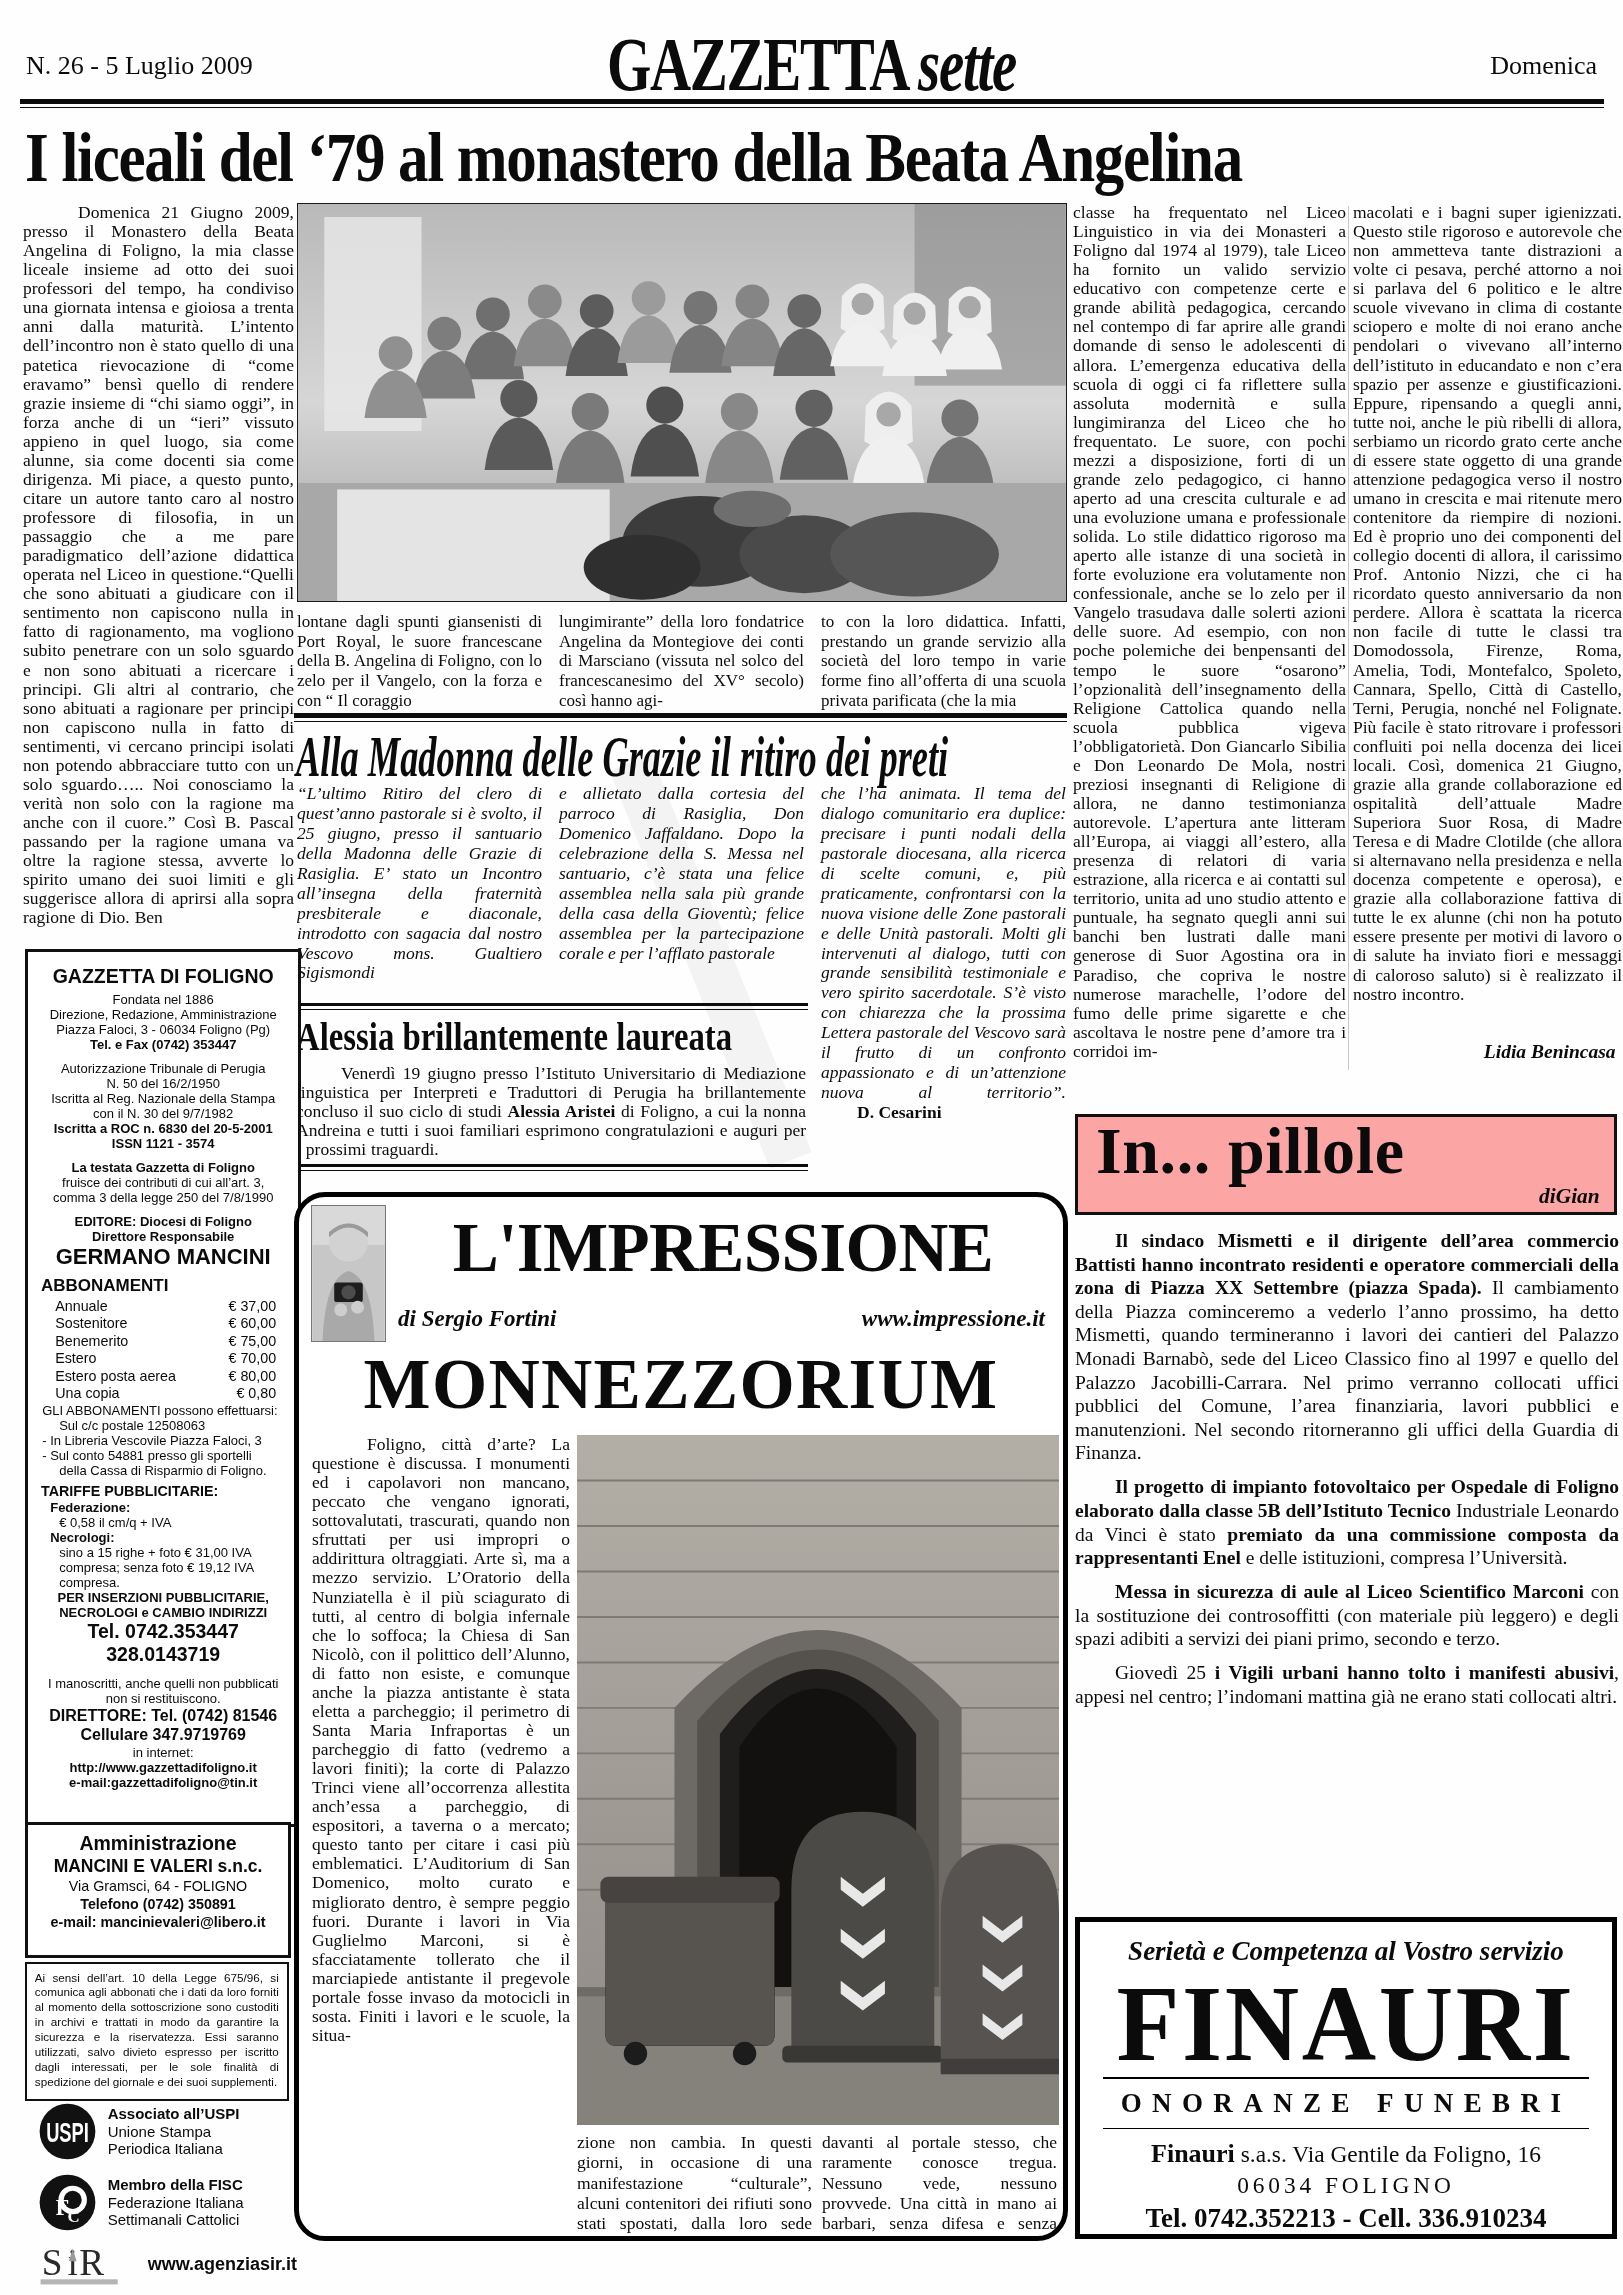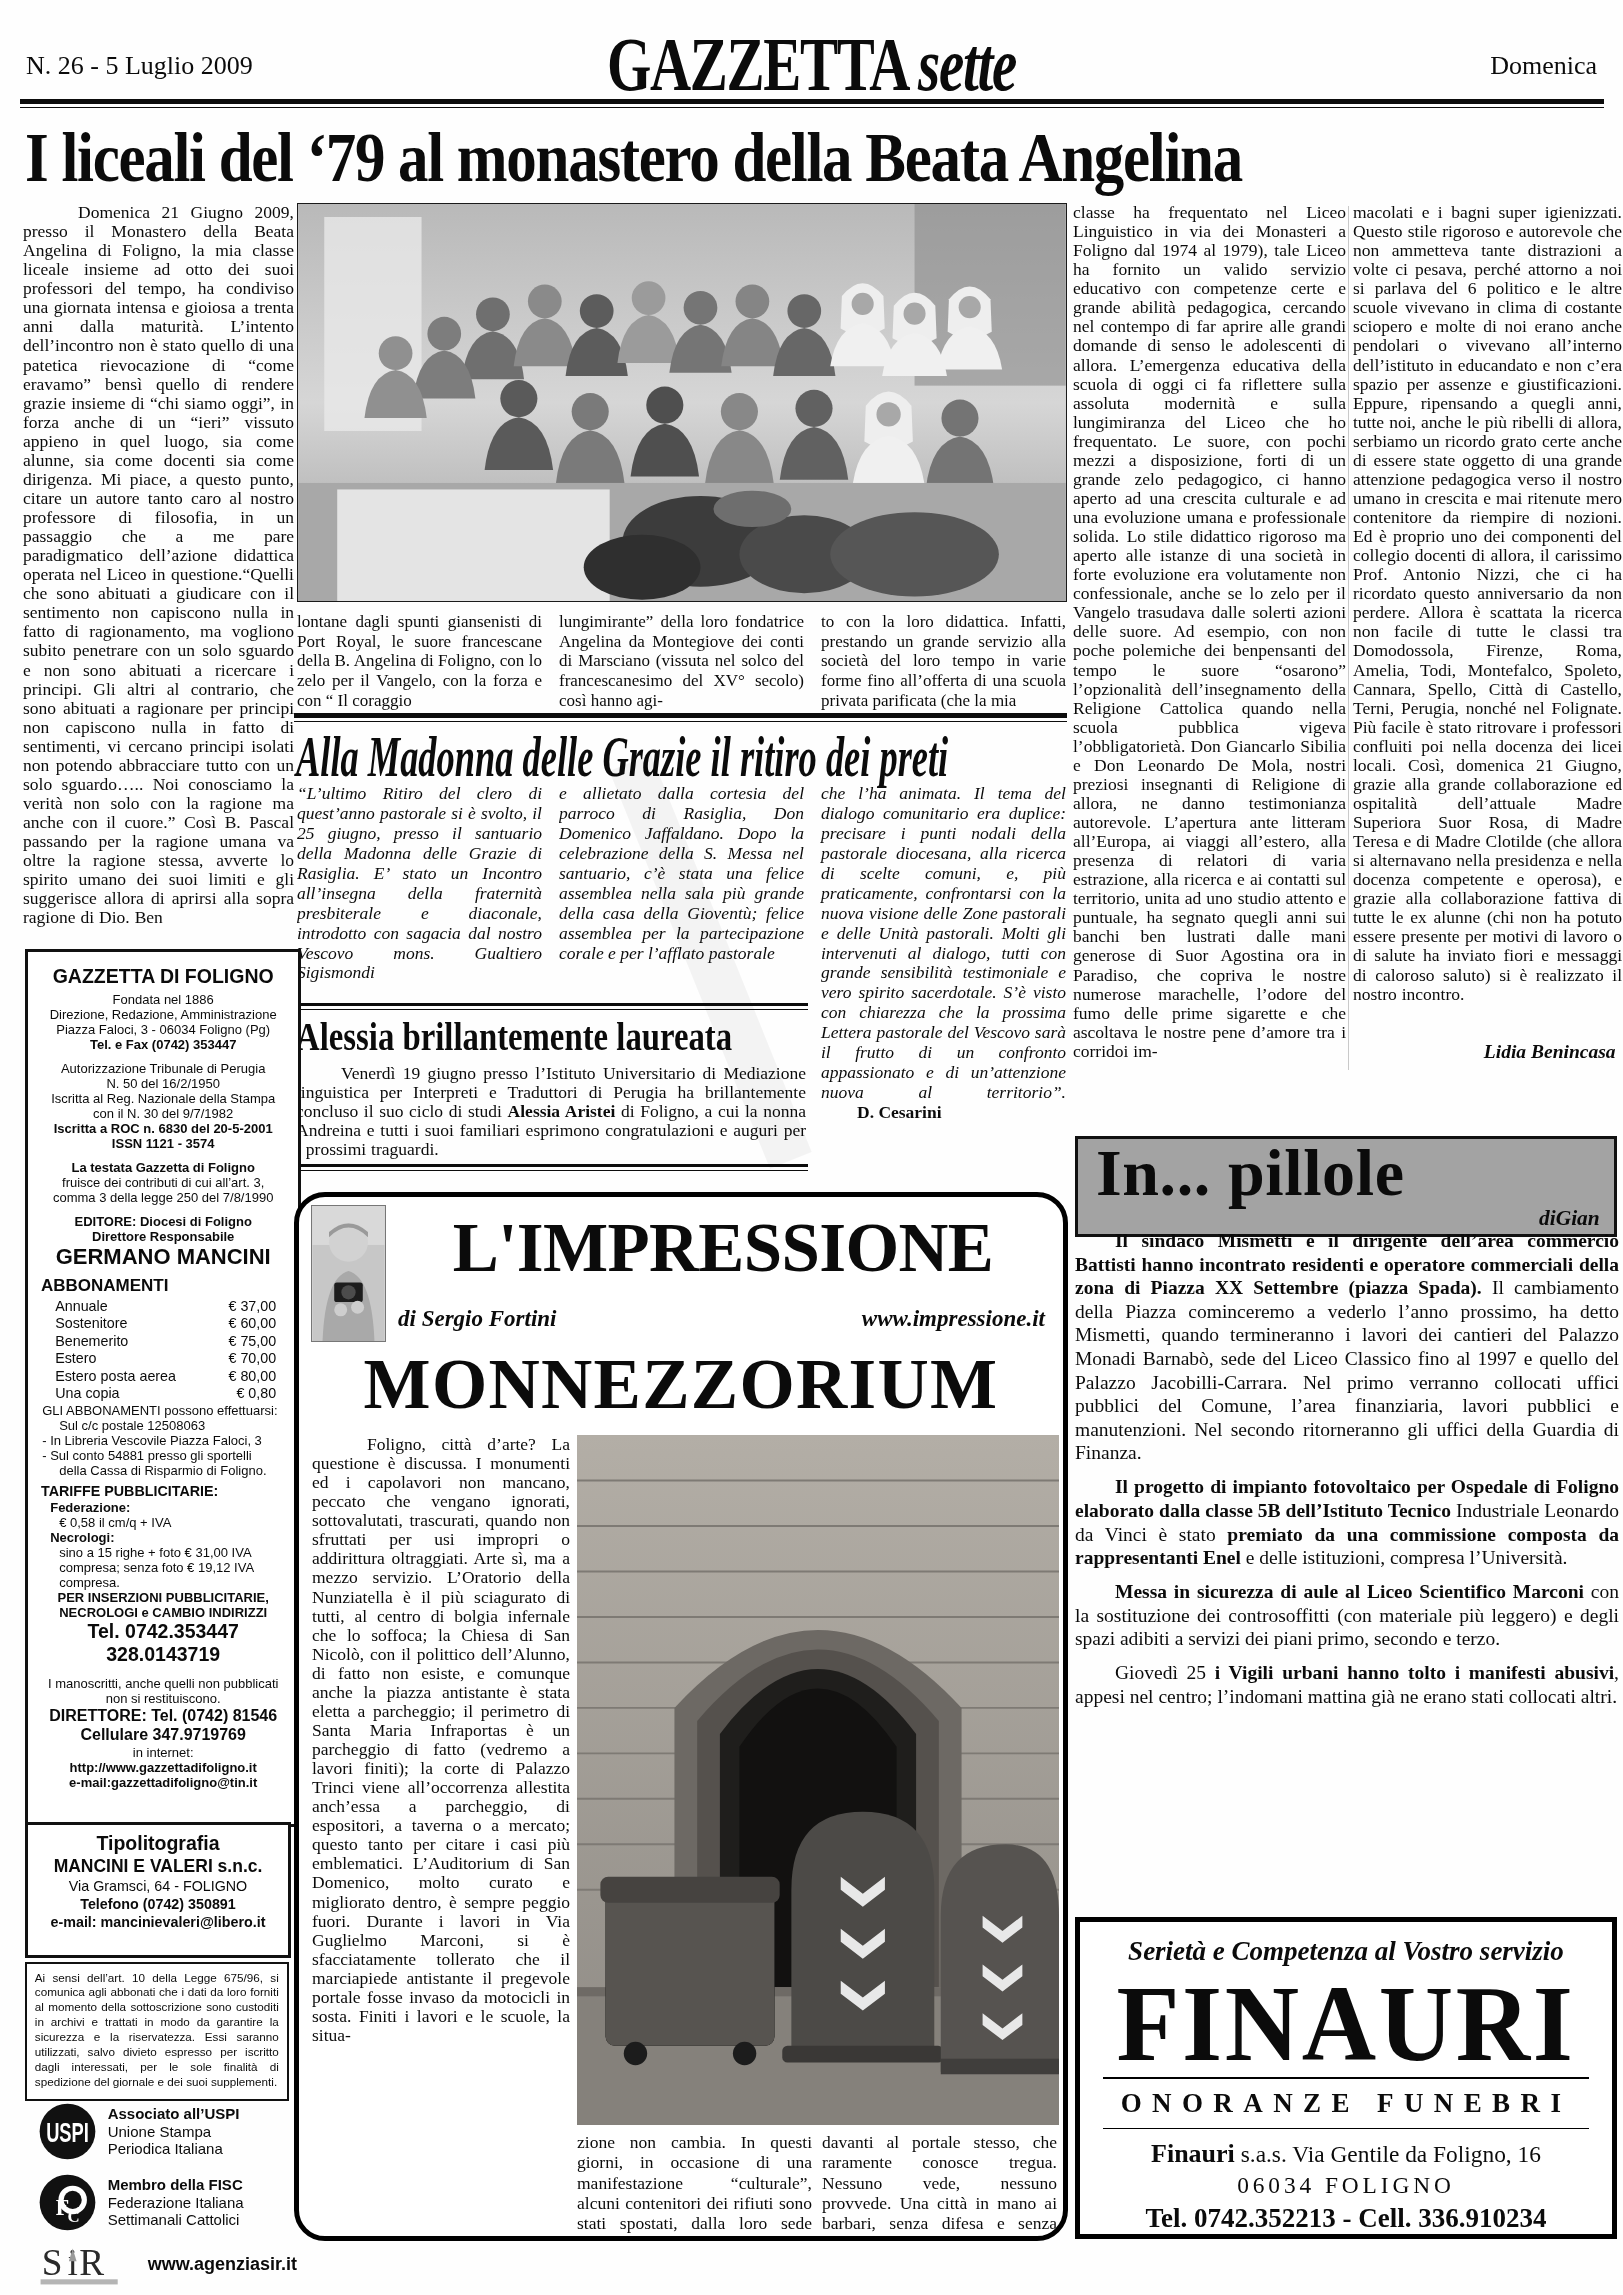--- a/index.html
+++ b/index.html
@@ -55,21 +55,21 @@
   .assoc{position:absolute;display:flex;align-items:center;gap:11.7px;}
   .assoc .at{font-family:"Liberation Sans",sans-serif;font-weight:bold;font-size:15px;line-height:17.5px;text-align:left;}
   
   .impbox{position:absolute;border:5.8px solid #000;border-radius:31px;overflow:hidden;background:#fff;}
   .imp-title{position:absolute;left:97px;right:13px;top:11.7px;text-align:center;
              font-weight:bold;font-size:69px;letter-spacing:-0.6px;white-space:nowrap;}
   .imp-by{position:absolute;font-weight:bold;font-size:23px;font-style:italic;}
   .imp-art{position:absolute;left:0;right:0;text-align:center;font-weight:bold;font-size:71px;
            letter-spacing:1.3px;white-space:nowrap;}
   
-  .pilbox{position:absolute;border:3.9px solid #111;background:#a3a3a3;margin-top:22px;}
+  .pilbox{position:absolute;border:3.9px solid #111;background:#fca5a5;}
   .pil-title{position:absolute;left:18px;top:-3.9px;font-weight:bold;font-size:66px;letter-spacing:0.6px;}
   .pil-by{position:absolute;right:14.3px;bottom:2.6px;font-style:italic;font-weight:bold;font-size:21.4px;}
   .pill{margin:0 0 10.4px 0;text-indent:40px;font-size:19.5px;line-height:1.21;text-align:justify;}
   
   .finbox{position:absolute;border:5.8px solid #000;text-align:center;overflow:hidden;background:#fff;}
   .fin-tag{font-style:italic;font-weight:bold;font-size:27px;margin-top:14.3px;}
   .fin-name{font-weight:bold;font-size:103px;line-height:1.0;letter-spacing:2.6px;
             transform:scaleY(1.05);transform-origin:center top;margin-top:2.6px;}
   .fin-sub{font-size:27px;font-weight:bold;letter-spacing:10.4px;border-top:2.6px solid #000;
            border-bottom:1.9px solid #000;margin:3.9px 23.4px 0;padding:9px 0;}
@@ -250,21 +250,21 @@
       <div class="sm">I manoscritti, anche quelli non pubblicati</div>
       <div class="sm">non si restituiscono.</div>
       <div class="dir">DIRETTORE: Tel. (0742) 81546</div>
       <div class="dir">Cellulare  347.9719769</div>
       <div class="sm">in internet:</div>
       <div class="smb">http://www.gazzettadifoligno.it</div>
       <div class="smb">e-mail:gazzettadifoligno@tin.it</div>
     </div>
 
   <div class="sbox" style="left:25px;top:1822px;width:260px;height:130px;">
-      <div class="pb1">Tipolitografia</div>
+      <div class="pb1">Amministrazione</div>
       <div class="pb2">MANCINI E VALERI s.n.c.</div>
       <div class="pb3">Via Gramsci, 64 - FOLIGNO</div>
       <div class="pb3b">Telefono (0742) 350891</div>
       <div class="pb3b">e-mail:  mancinievaleri@libero.it</div>
     </div>
 
   <div class="abs privacy" style="left:25px;top:1962px;width:244px;height:122px;">Ai sensi dell’art. 10 della Legge 675/96, si comunica agli abbonati che i dati da loro forniti al momento della sottoscrizione sono custoditi in archivi e trattati in modo da garantire la sicurezza e la riservatezza. Essi saranno utilizzati, salvo divieto espresso per iscritto dagli interessati, per le sole finalità di spedizione del giornale e dei suoi supplementi.</div>
 
   <div class="assoc" style="left:39px;top:2103px;">
     <svg width="57" height="57" viewBox="0 0 88 88">

